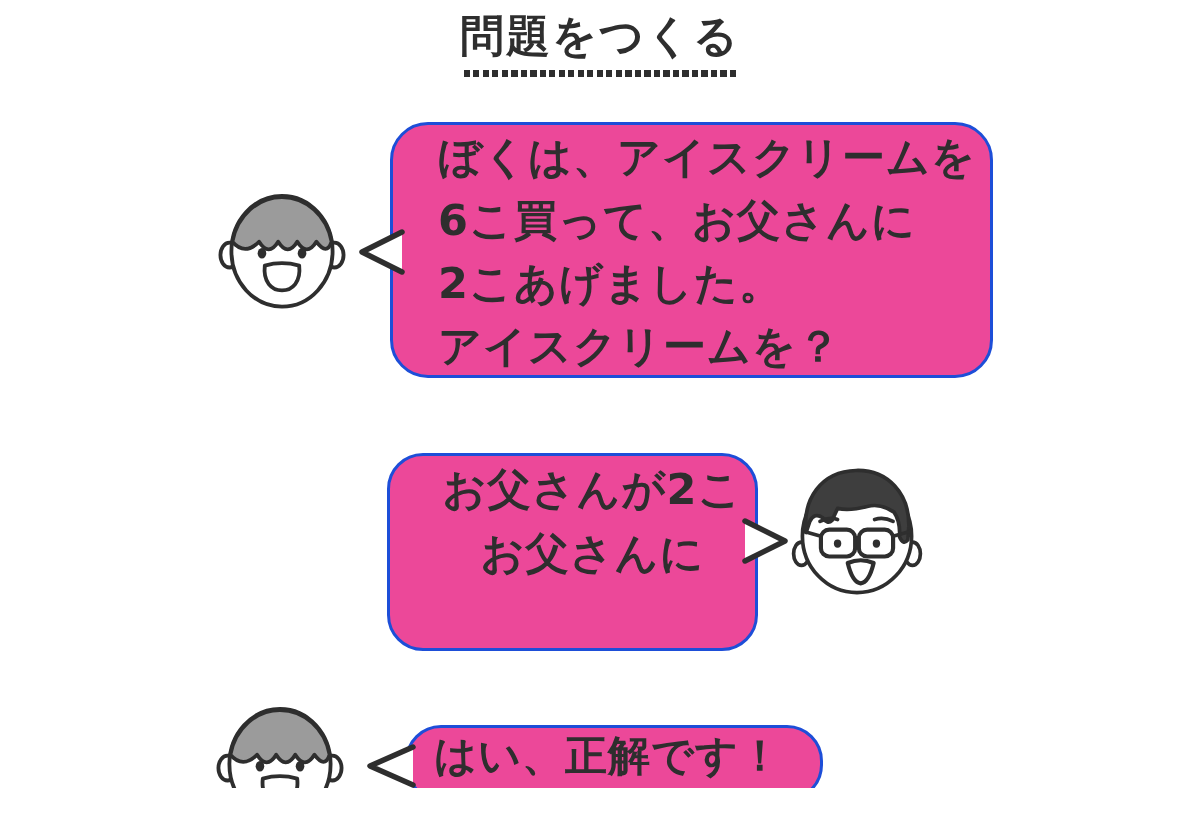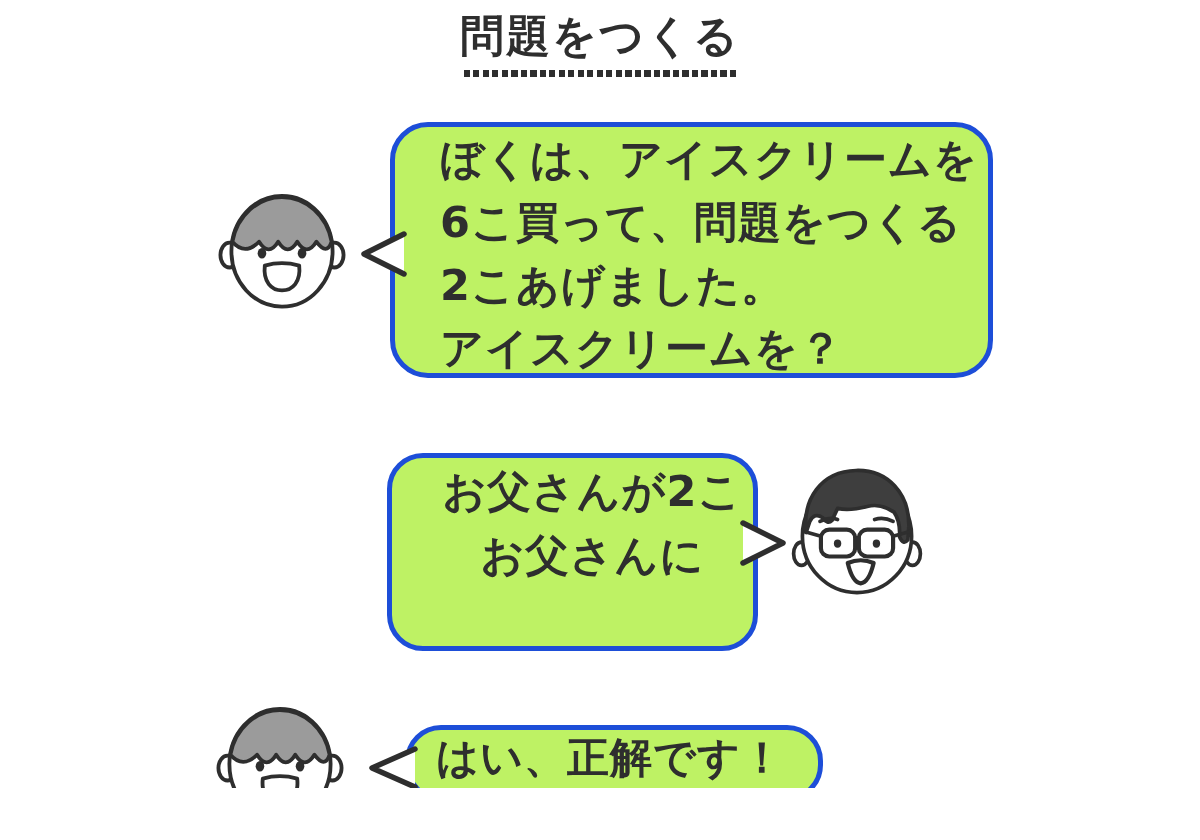--- a/index.html
+++ b/index.html
@@ -24,22 +24,22 @@
     color:#2e2e2e;
   }
   .title-underline{
     width:272px;height:7px;
     margin:8px auto 0 auto;
     background:repeating-linear-gradient(90deg,#2e2e2e 0 6px,transparent 6px 9.5px);
   }
   
   .bubble{
     position:absolute;
-    background:#bef264;
-    border:5px solid #1d4ed8;
+    background:#ec4899;
+    border:3px solid #1d4ed8;
     box-sizing:border-box;
   }
   .bubble p{
     margin:0;
     font-weight:700;
     color:#2e2e2e;
     letter-spacing:1px;
     white-space:nowrap;
   }
   .bubble-1{left:390px;top:122px;width:603px;height:256px;border-radius:38px;}
@@ -80,21 +80,21 @@
       <ellipse cx="87" cy="62" rx="4.5" ry="5.5" fill="#2e2e2e"></ellipse>
       <path d="M48,75 Q66,70 84,75 C86,92 77,101 66,101 C55,101 46,92 48,75 Z" fill="#ffffff" stroke="#2e2e2e" stroke-width="4" stroke-linejoin="round"></path>
     </svg>
   </div>
 
   <div class="bubble bubble-1">
     <svg class="tail tail-b1" width="50" height="46" viewBox="0 0 50 46">
       <path d="M46,3 L6,23 L46,43" fill="#ffffff" stroke="#2e2e2e" stroke-width="5.5" stroke-linecap="round" stroke-linejoin="round"></path>
     </svg>
     <p class="bubble-text">ぼくは、アイスクリームを</p>
-    <p class="bubble-text">6こ買って、問題をつくる</p>
+    <p class="bubble-text">6こ買って、お父さんに</p>
     <p class="bubble-text">2こあげました。</p>
     <p class="bubble-text">アイスクリームを？</p>
   </div>
 
   <div class="bubble bubble-2">
     <svg class="tail tail-b2" width="50" height="46" viewBox="0 0 50 46">
       <path d="M4,3 L44,23 L4,43" fill="#ffffff" stroke="#2e2e2e" stroke-width="5.5" stroke-linecap="round" stroke-linejoin="round"></path>
     </svg>
     <p class="bubble-text">お父さんが2こ</p>
     <p class="bubble-text">お父さんに</p>

